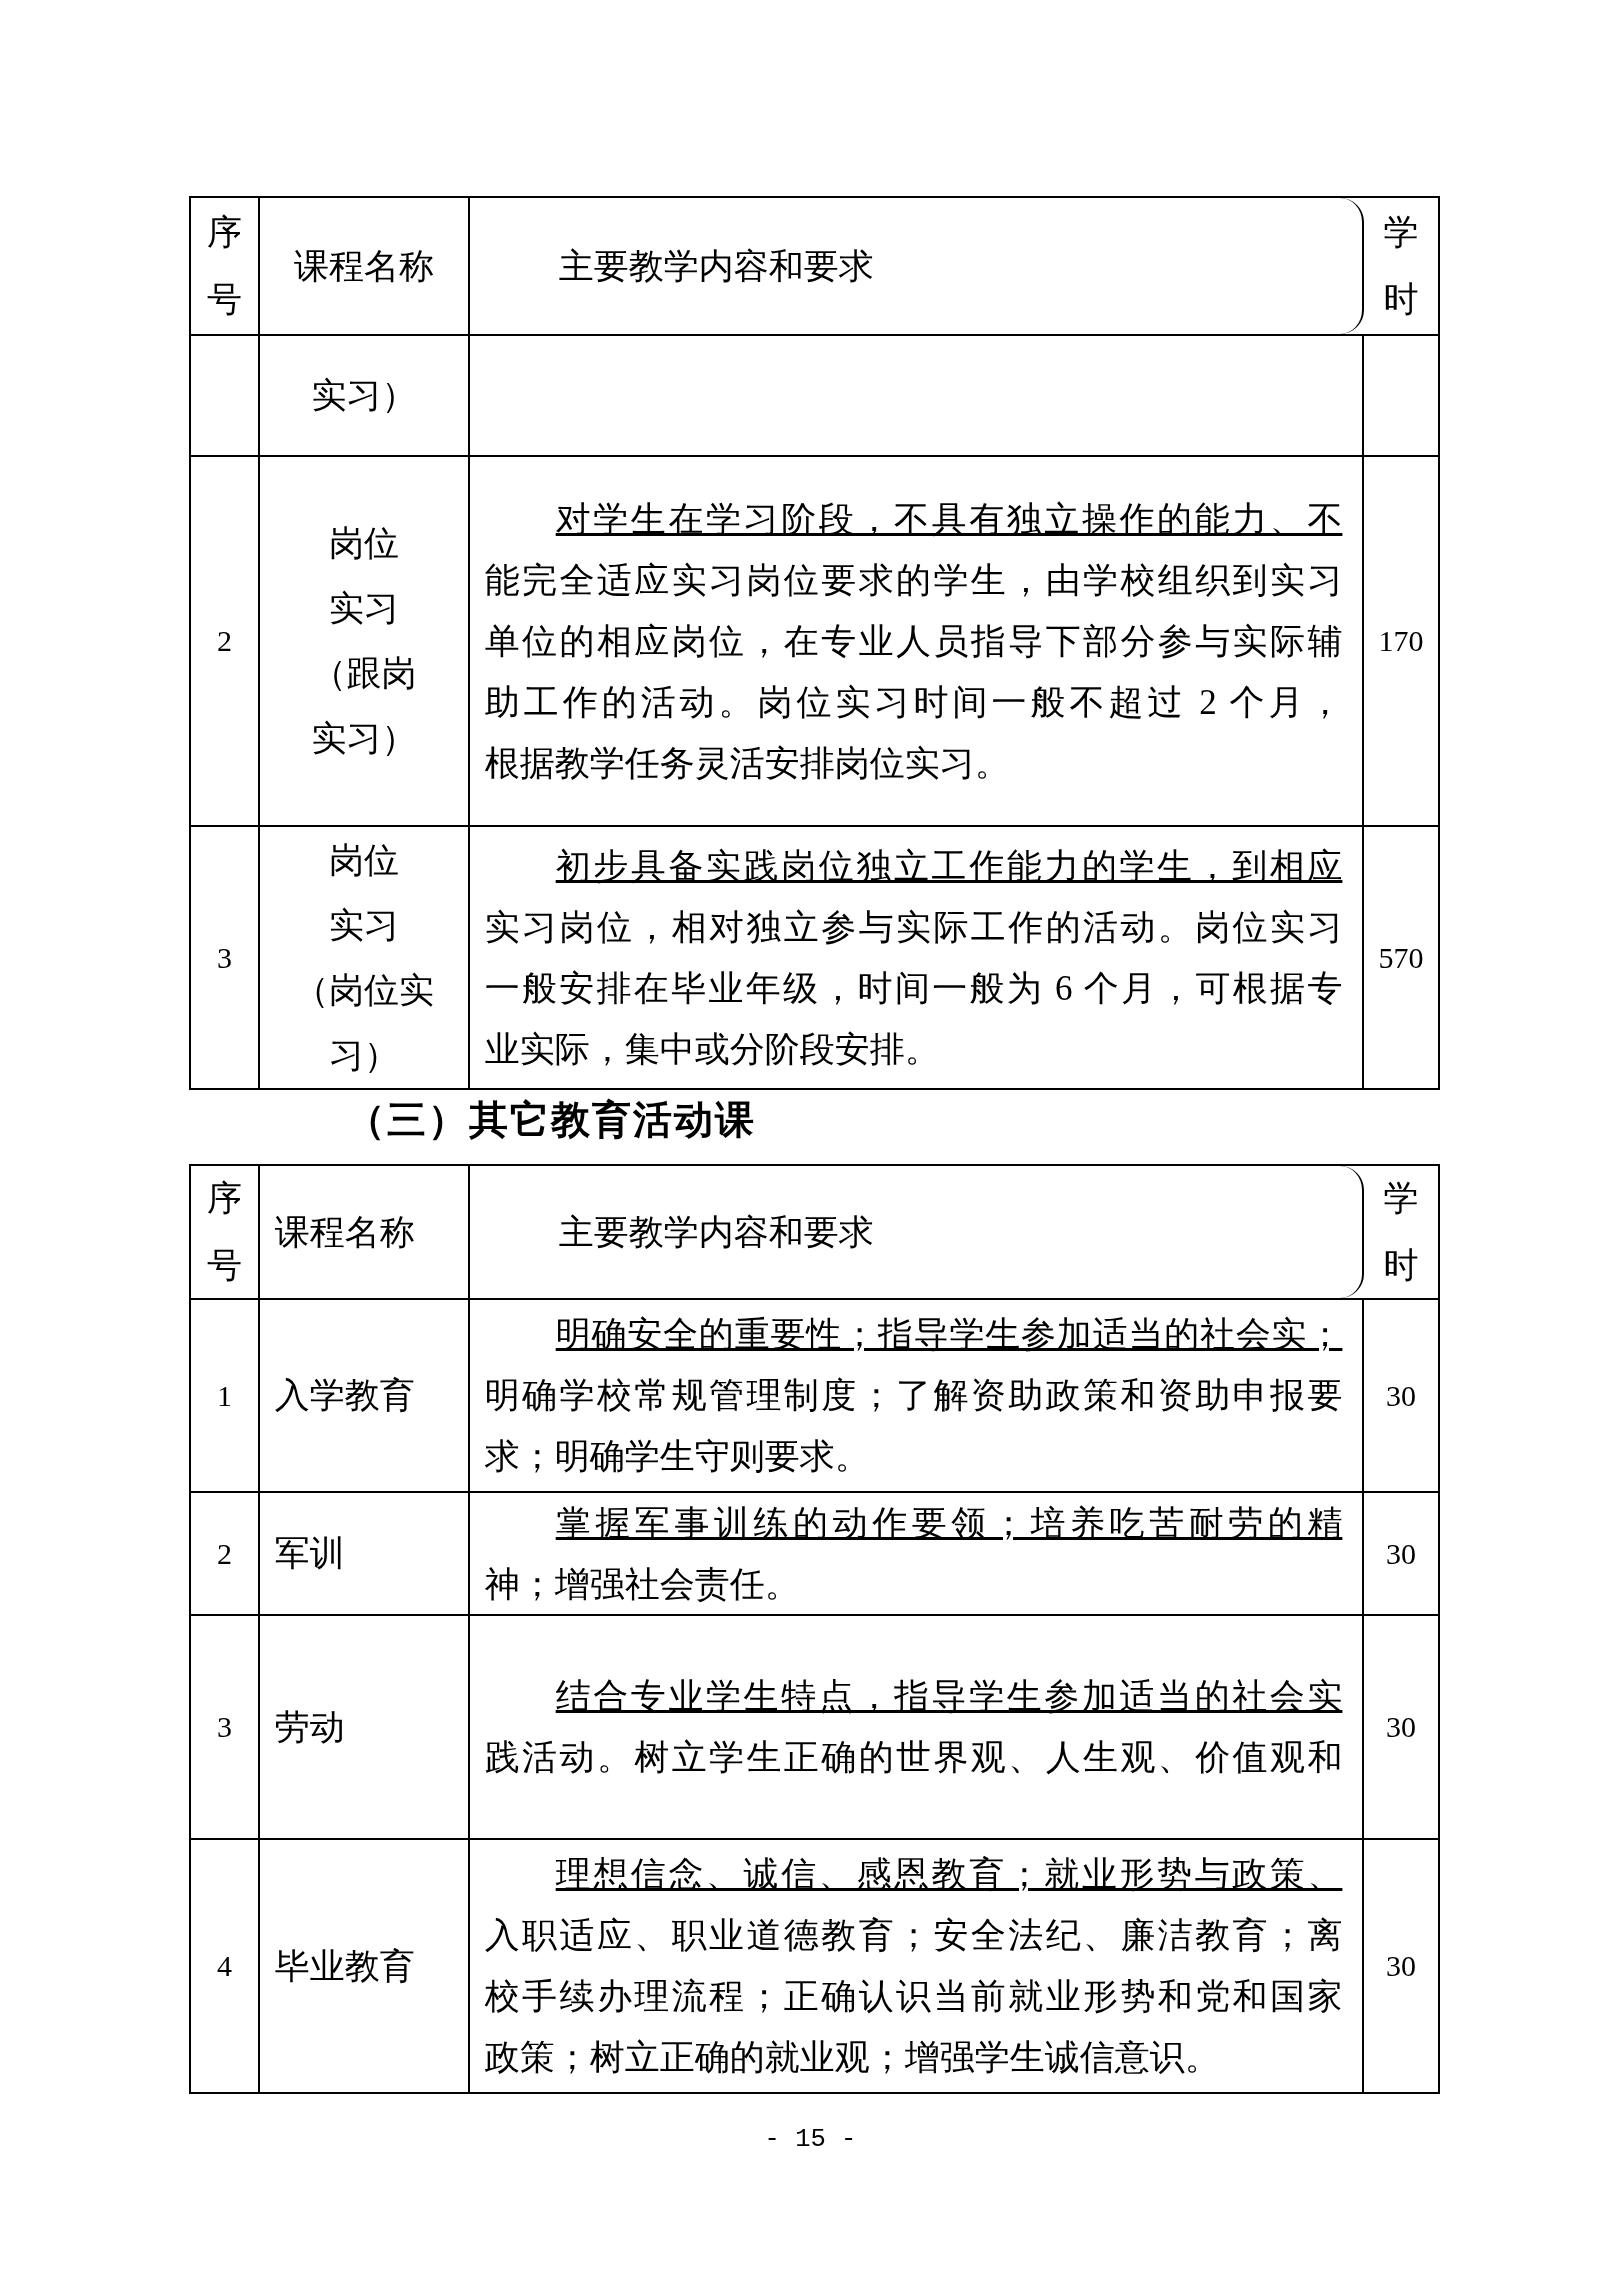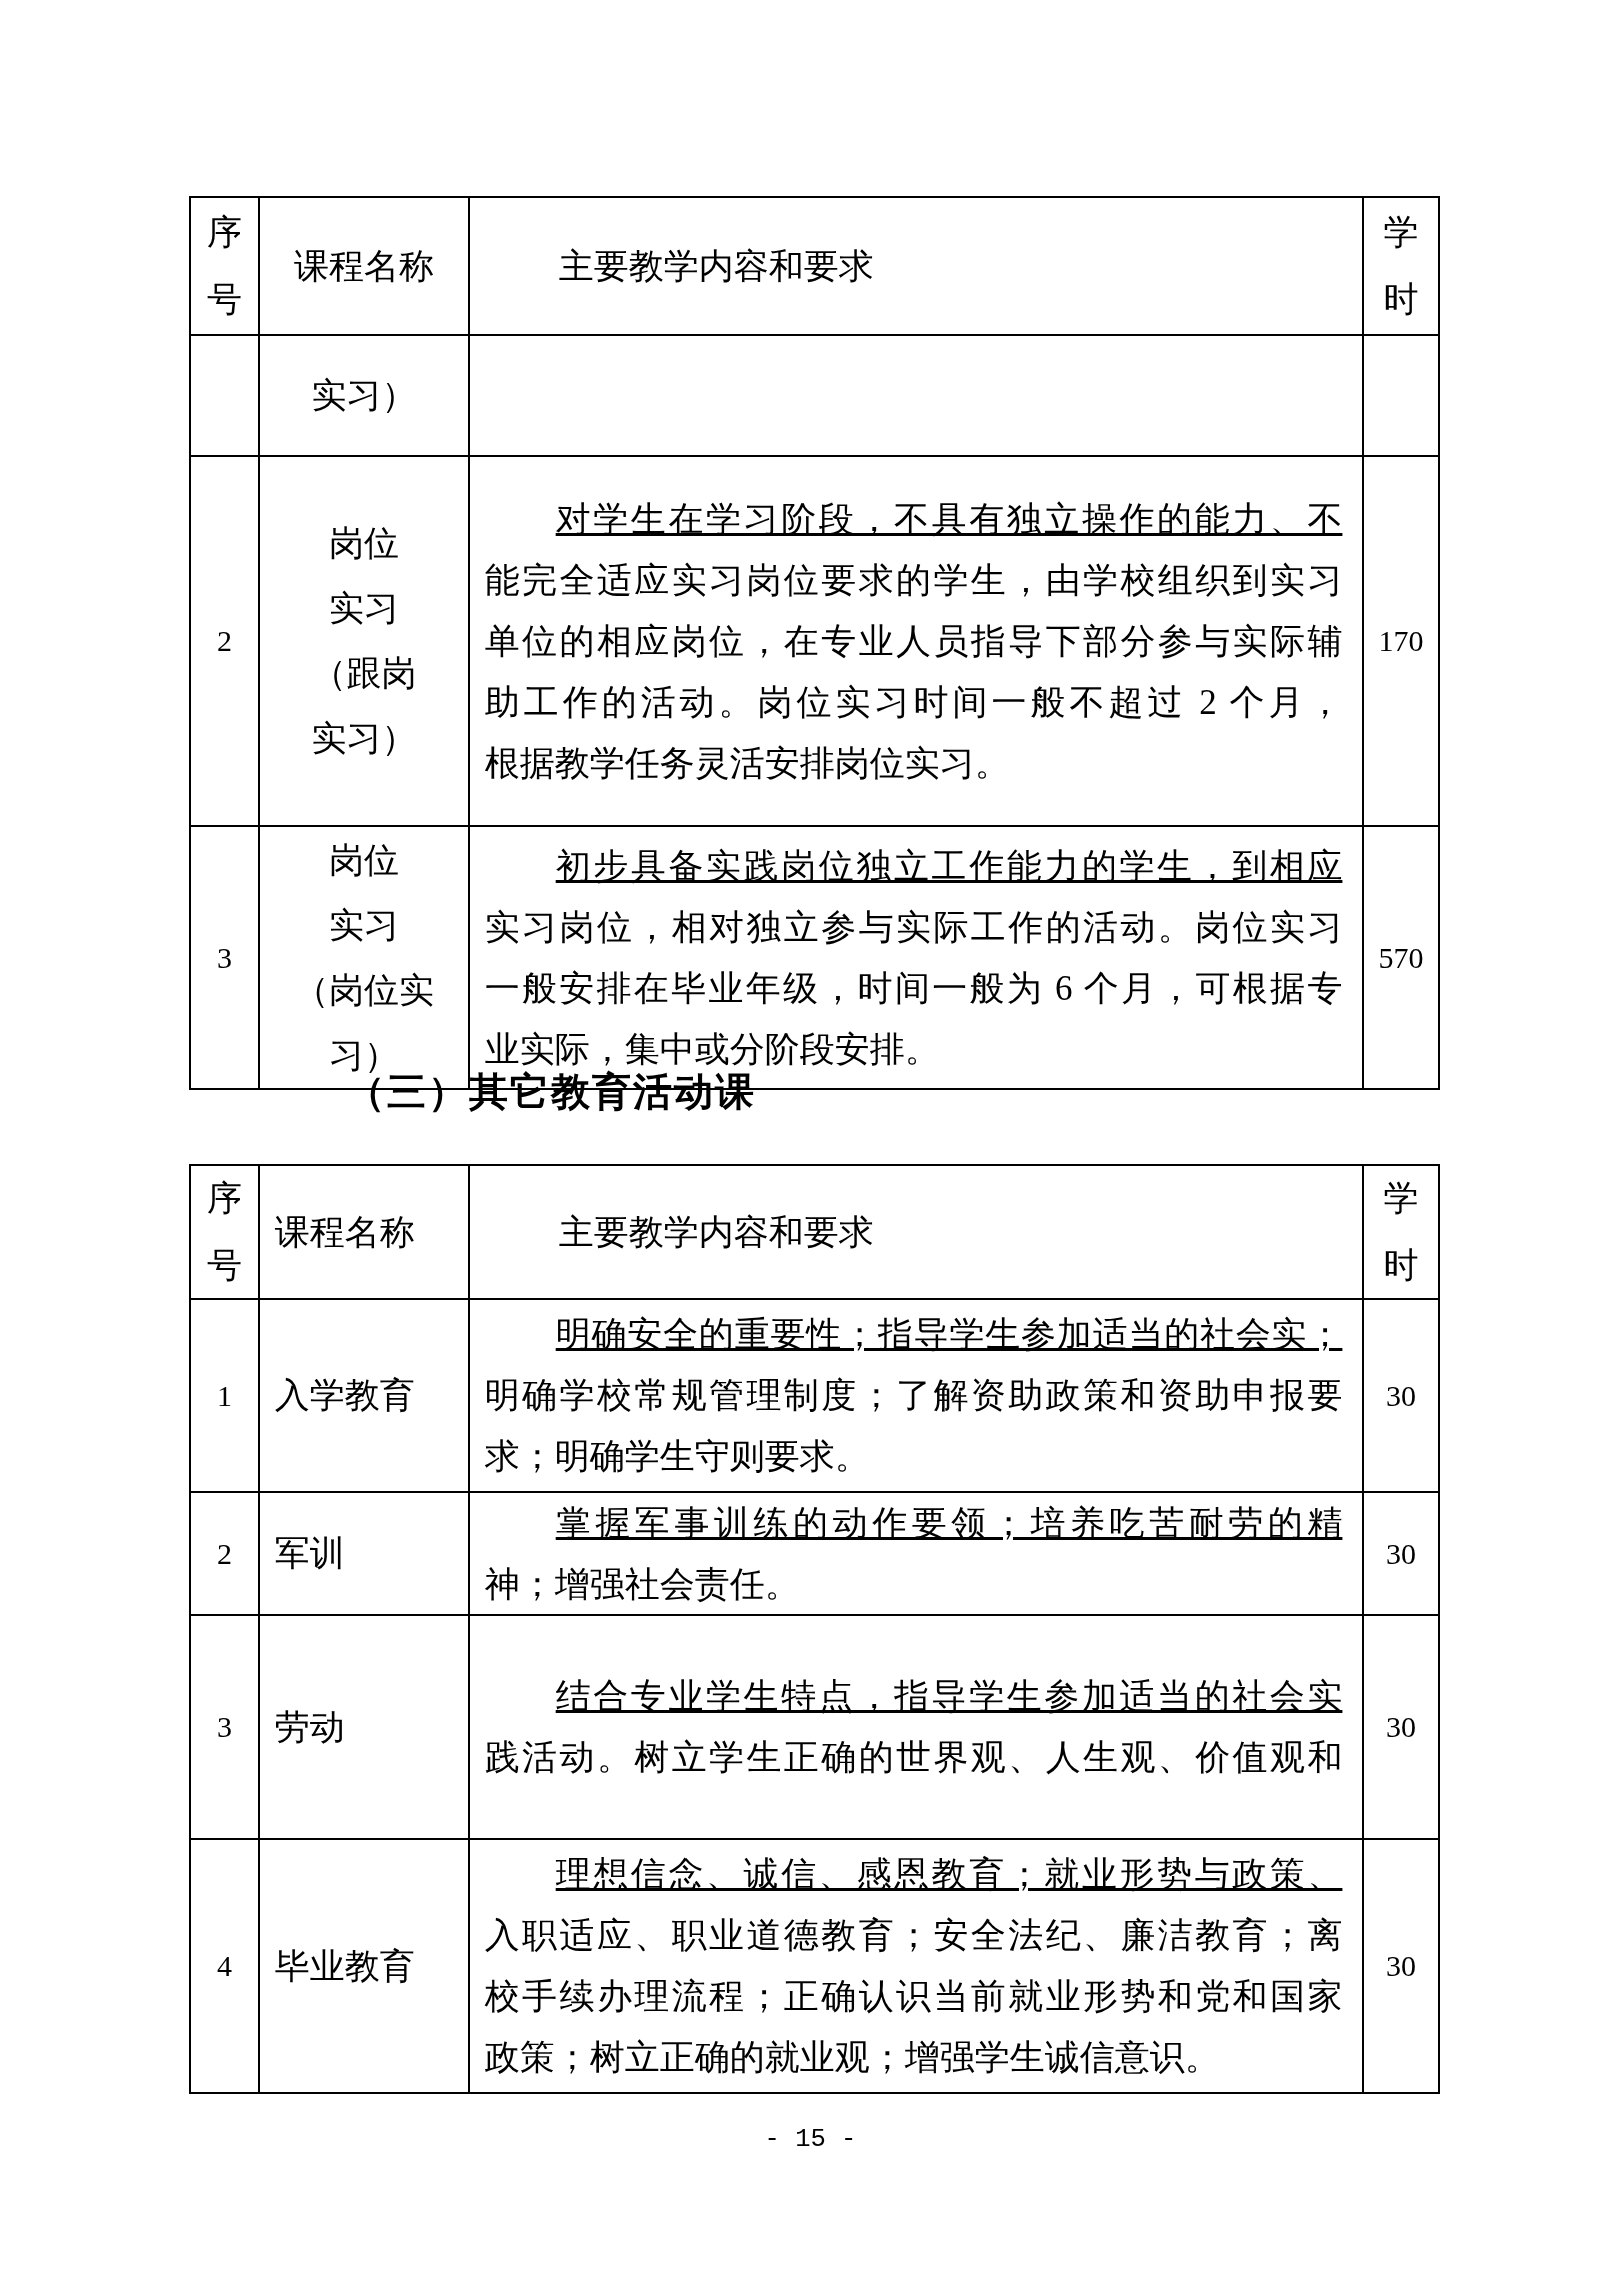--- a/index.html
+++ b/index.html
@@ -26,34 +26,34 @@
   .td.name{width:210px;font-size:35px;line-height:65px;}
   .td.content{width:894px;padding:0 19.6px 0 14.7px;}
   .td.hours{flex:1;align-items:center;font-size:30px;}
 
   .name-center .td.name{align-items:center;text-align:center;}
   .name-left  .td.name{align-items:flex-start;text-align:left;padding-left:14.7px;}
 
   
   .tr.header .td{font-size:35px;}
   .tr.header .td.no,.tr.header .td.hours{line-height:67px;align-items:center;}
-  .tr.header .td.content{justify-content:center;}
+  .tr.header .td.content{justify-content:center;border-radius:24px;}
   .header-content-text{text-indent:74px;font-size:35px;line-height:43px;text-align:left;}
 
   
   .jline{
     font-size:35px;line-height:61px;
     text-align:justify;text-align-last:justify;-moz-text-align-last:justify;
   }
   .jline.first{text-indent:71px;text-decoration:underline;}
   .jline.last{text-align-last:left;-moz-text-align-last:left;}
 
   
   .section-heading{
-    position:absolute;left:346px;top:1066px;
+    position:absolute;left:346px;top:1094px;
     font-size:39px;font-weight:bold;letter-spacing:2px;line-height:51px;
     white-space:nowrap;
   }
 
   
   .page-footer{
     position:absolute;left:0;top:2125px;width:100%;
     text-align:center;font-size:25.5px;
     font-family:Liberation Mono, monospace;
   }

